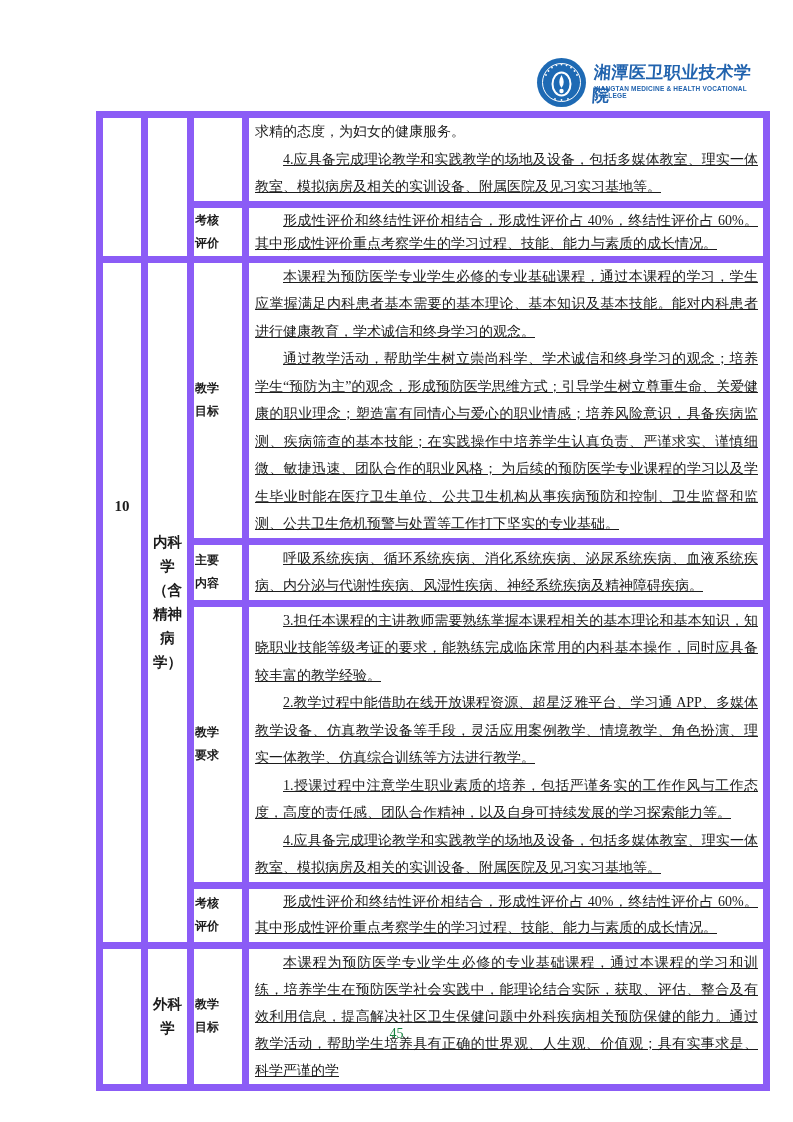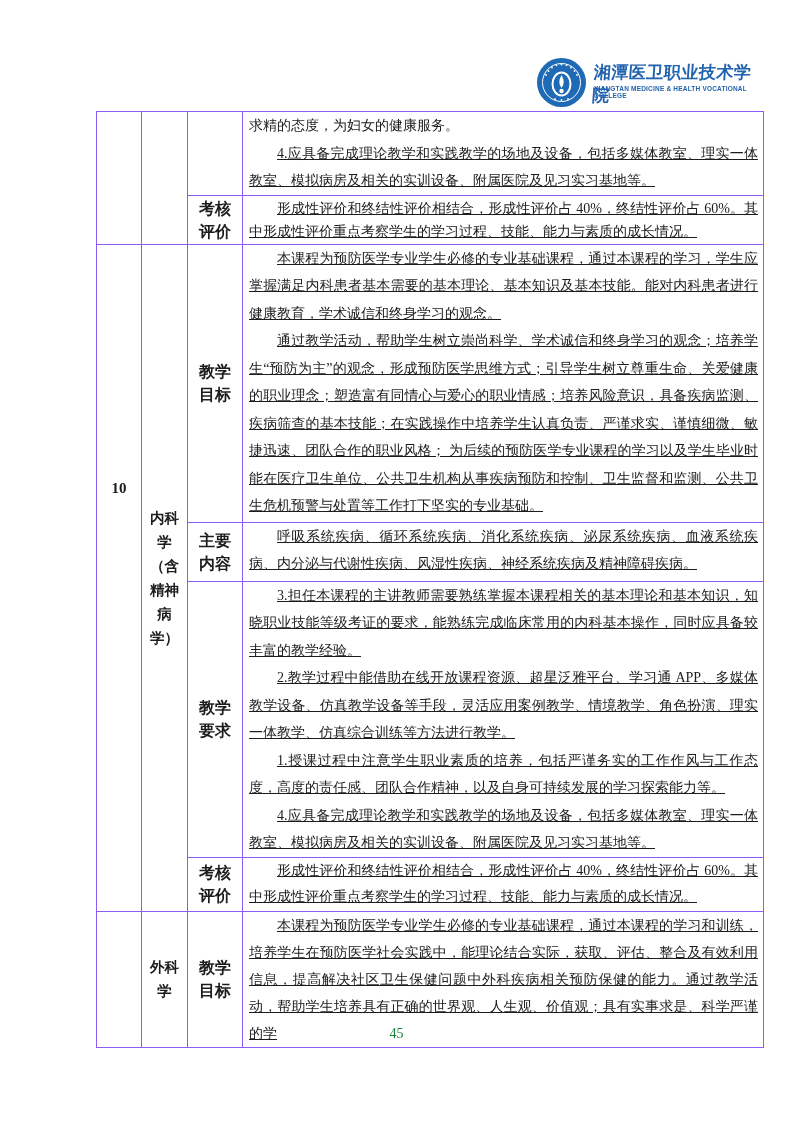--- a/index.html
+++ b/index.html
@@ -10,32 +10,32 @@
   .logo-emblem{position:absolute;left:536px;top:57px;width:51px;height:51px;}
   .logo-cn{position:absolute;left:593px;top:61px;width:170px;font-size:17px;font-weight:bold;
            letter-spacing:0.5px;color:#2163ae;font-family:"Liberation Serif",serif;
            transform:skewX(-4deg);}
   .logo-en{position:absolute;left:594px;top:85px;width:175px;font-size:6.5px;font-weight:bold;
            letter-spacing:0.2px;color:#2163ae;font-family:"Liberation Sans",sans-serif;}
 
   
   table.course{position:absolute;left:96px;top:111px;width:667px;border-collapse:collapse;
                table-layout:fixed;}
-  td{border:1px solid #8b5cf6;vertical-align:top;overflow:hidden;}
+  td{border:7px solid #8b5cf6;vertical-align:top;overflow:hidden;}
   tr.r-a{height:83px;} tr.r-b{height:47px;} tr.r-c{height:278px;} tr.r-d{height:59px;padding-left:43px;}
   tr.r-e{height:270px;} tr.r-f{height:54px;} tr.r-g{height:108px;}
 
   .c-seq{font-family:"Liberation Serif",serif;font-weight:bold;font-size:15px;
          text-align:center;vertical-align:top;}
   .seq-ten{padding-top:235px;}
   .c-course{font-family:"Liberation Sans","DejaVu Sans",sans-serif;font-weight:bold;
             font-size:14.5px;line-height:24px;text-align:center;vertical-align:middle;
             white-space:pre-line;}
   .c-label{font-family:"Liberation Sans","DejaVu Sans",sans-serif;font-weight:bold;
-           font-size:16px;line-height:23px;text-align:center;vertical-align:middle;
+           font-size:12px;line-height:23px;text-align:left;vertical-align:middle;
            white-space:pre-line;}
   .c-content{font-size:14px;line-height:27.5px;text-align:justify;
              padding:0 5px 0 6px;vertical-align:top;}
   .c-content p{margin:0;}
   .c-content p.indent{text-indent:2em;text-decoration:underline;}
   tr.r-b .c-content{line-height:23px;padding-top:1px;}
   tr.r-f .c-content{line-height:26.5px;}
   tr.r-g .c-content{line-height:27px;}
 
   .page-number{position:absolute;left:0;top:1026px;width:100%;text-align:center;

